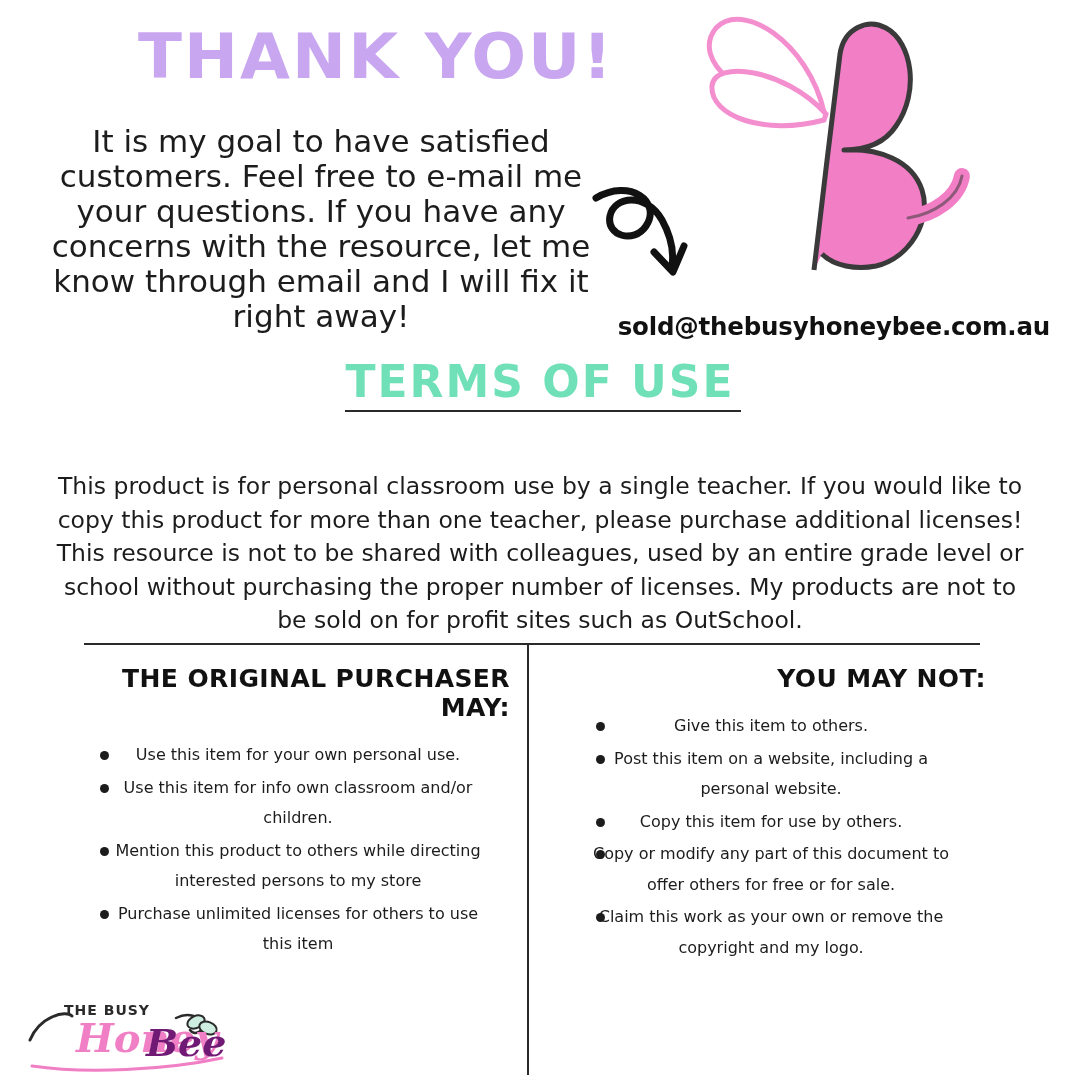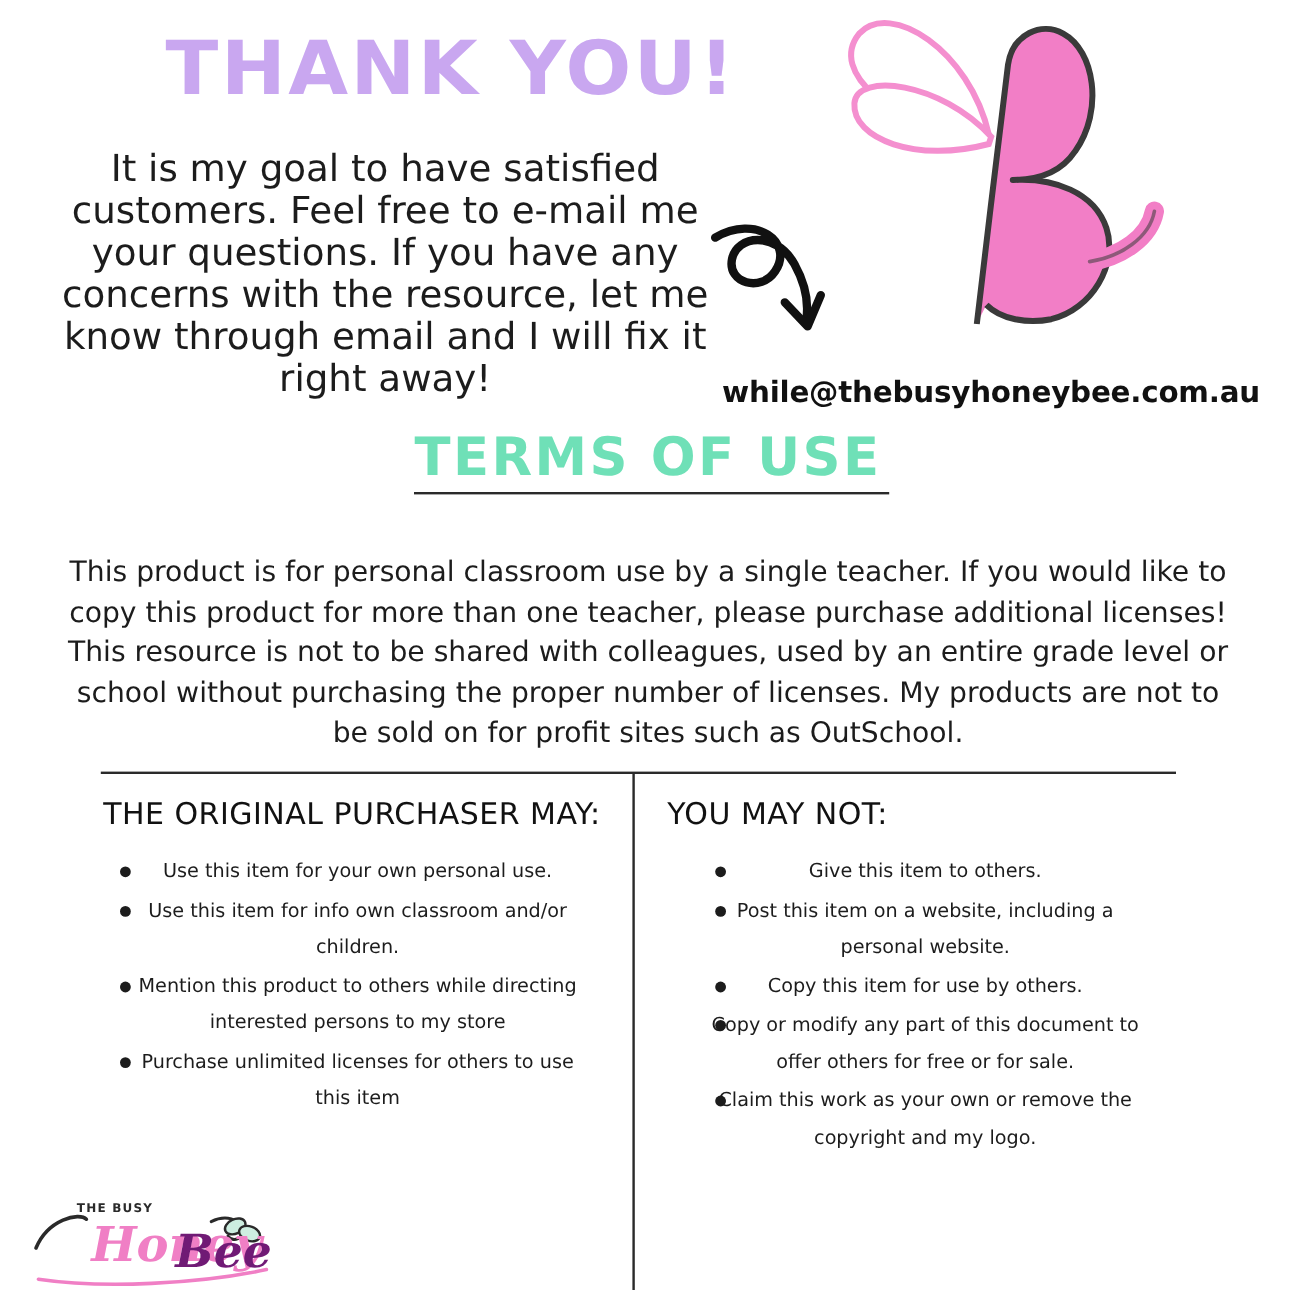--- a/index.html
+++ b/index.html
@@ -99,21 +99,21 @@
     top: 410px;
     width: 396px;
     height: 2px;
     background: #2a2a2a;
   }
 
   
   .license {
     position: absolute;
     left: 48px;
-    top: 460px;
+    top: 470px;
     width: 984px;
     text-align: center;
     font-size: 23.5px;
     line-height: 33.5px;
     color: #1c1c1c;
   }
 
   
   .hr-top {
     position: absolute;
@@ -134,23 +134,23 @@
 
   
   .col {
     position: absolute;
     top: 664px;
   }
   .col-left { left: 86px; width: 424px; }
   .col-right { left: 556px; width: 430px; }
 
   .col-title {
-    text-align: left;
+    text-align: right;
     font-size: 25px;
-    font-weight: 400;
+    font-weight: 700;
     letter-spacing: 0.4px;
     color: #111111;
     margin-bottom: 18px;
   }
 
   ul.bullets {
     list-style: none;
     margin: 0;
     padding: 0;
   }
@@ -179,21 +179,21 @@
     position: absolute;
     left: 18px;
     top: 1000px;
     width: 220px;
     height: 75px;
   }
   .logo .the-busy {
     position: absolute;
     left: 46px;
     top: 2px;
-    font-size: 10px;
+    font-size: 14px;
     font-weight: 700;
     letter-spacing: 1px;
     color: #2a2a2a;
   }
   .logo .honey {
     position: absolute;
     left: 14px;
     top: 14px;
     font-size: 40px;
     font-style: italic;
@@ -245,21 +245,21 @@
       <path d="M142 262 C 150 196, 160 108, 168 46 C 172 20, 196 10, 214 20
                C 240 34, 248 84, 224 118 C 212 136, 192 142, 172 142
                C 206 140, 240 152, 250 182 C 260 212, 238 250, 204 258
                C 184 262, 162 258, 150 246" fill="#f27ec6" stroke="#3a3a3a" stroke-width="5" stroke-linejoin="round"></path>
 
       <path d="M236 210 C 262 206, 286 190, 290 168" fill="none" stroke="#f27ec6" stroke-width="16" stroke-linecap="round"></path>
       <path d="M236 210 C 262 206, 286 190, 290 168" fill="none" stroke="#3a3a3a" stroke-width="3" stroke-linecap="round" opacity="0.55"></path>
     </svg>
   </div>
 
-  <div class="email">while@thebusyhoneybee.com.au</div>
+  <div class="email">sold@thebusyhoneybee.com.au</div>
 
   <div class="terms-title">TERMS OF USE</div>
   <div class="terms-underline"></div>
 
   <div class="license">This product is for personal classroom use by a single teacher. If you would like to copy this product for more than one teacher, please purchase additional licenses! This resource is not to be shared with colleagues, used by an entire grade level or school without purchasing the proper number of licenses. My products are not to be sold on for profit sites such as OutSchool.</div>
 
   <div class="hr-top"></div>
   <div class="vdiv"></div>
 
   <div class="col col-left">

